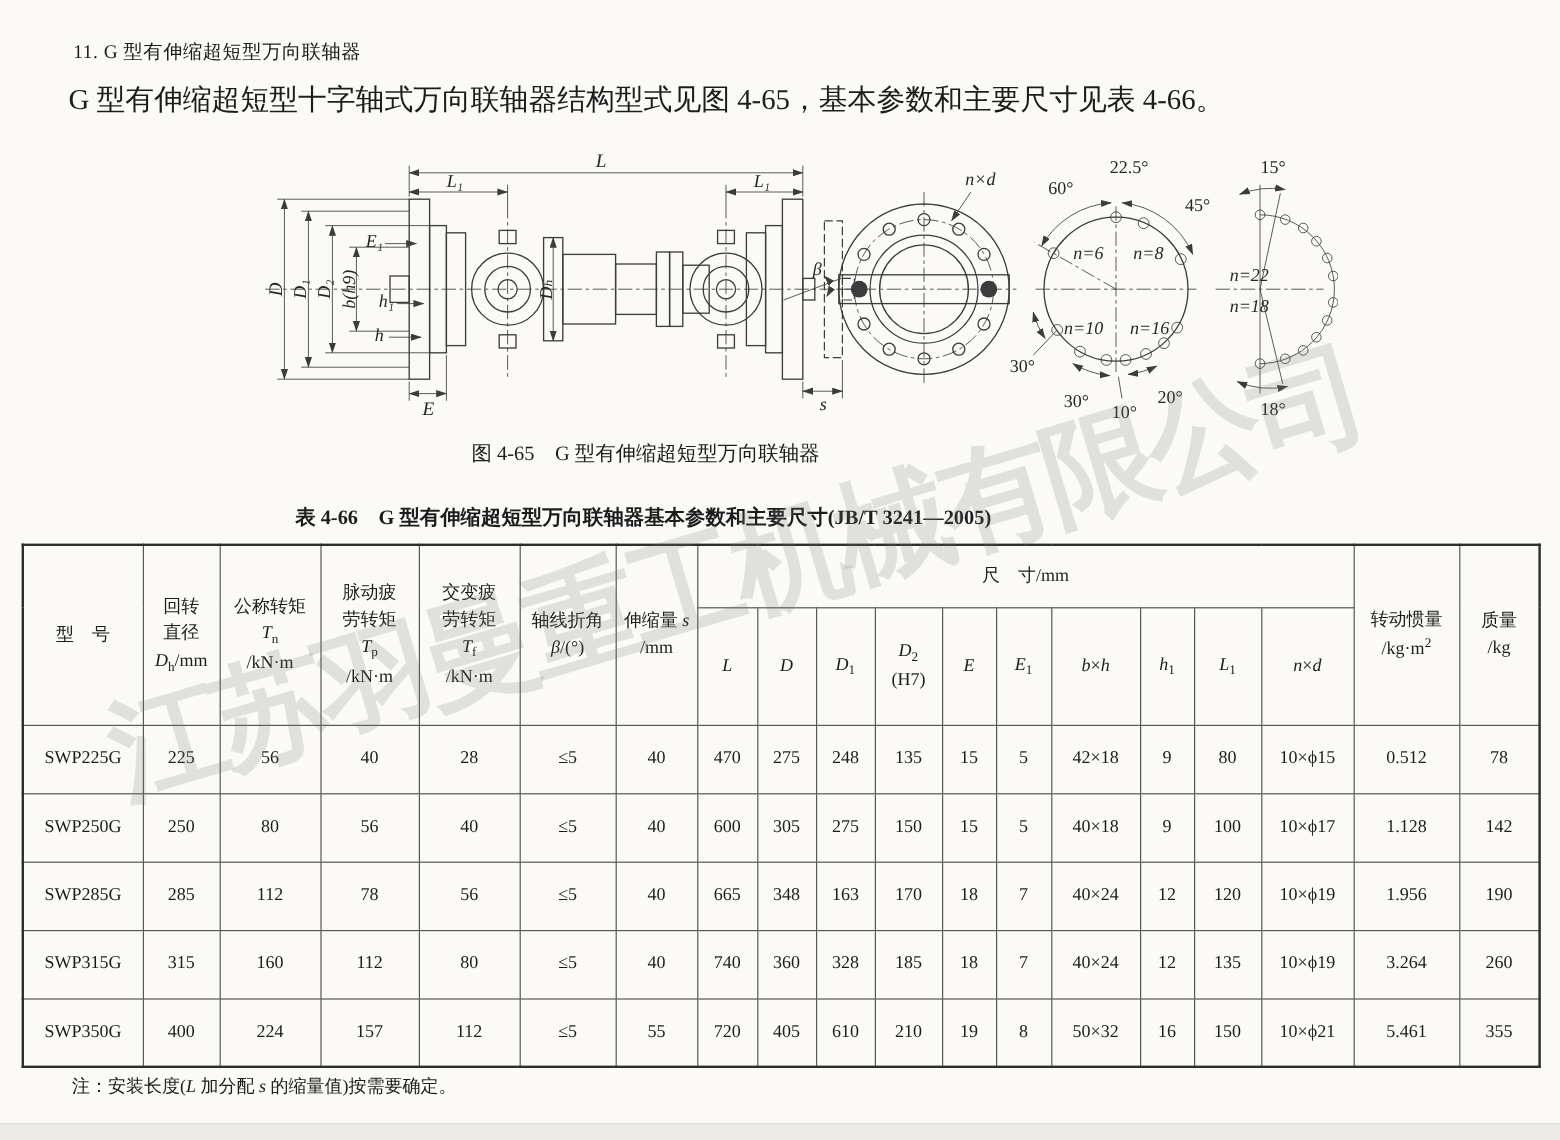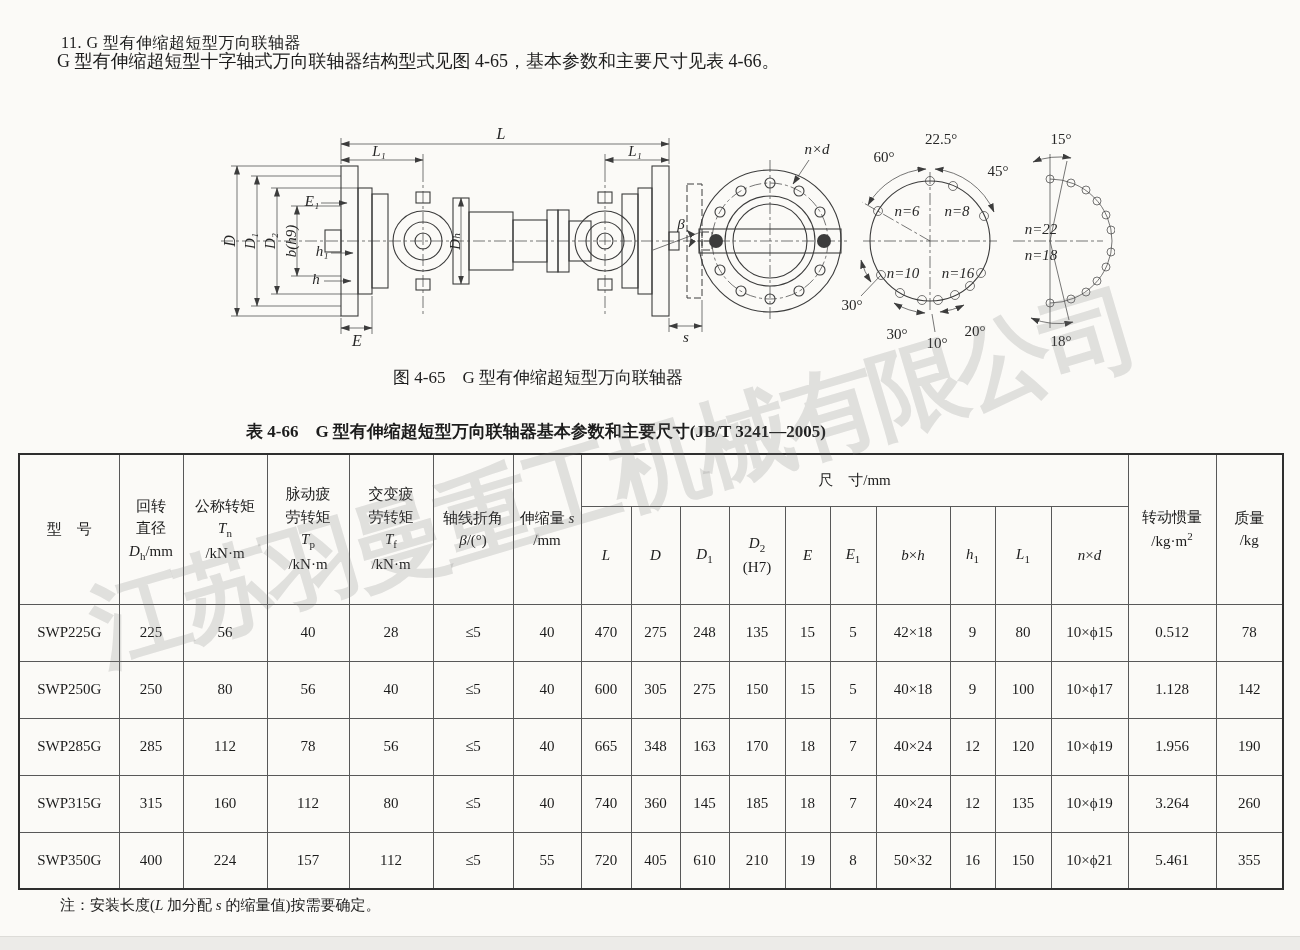--- a/index.html
+++ b/index.html
@@ -2,21 +2,21 @@
 <html><head>
 <meta charset="utf-8">
 <style>
   html,body{margin:0;padding:0}
   body{
     width:1300px;height:950px;position:relative;overflow:hidden;
     background:#fbfaf7;color:#1c1c1c;
     font-family:"Liberation Serif","DejaVu Serif",serif;
   }
   .heading1{position:absolute;left:61px;top:33px;font-size:16px;letter-spacing:.5px}
-  .heading2{position:absolute;left:57px;top:49px;font-size:18px}
+  .heading2{position:absolute;left:57px;top:67px;font-size:24px}
   .figcap{position:absolute;left:0;width:1076px;top:366px;text-align:center;font-size:17px}
   .tabcap{position:absolute;left:0;width:1072px;top:420px;text-align:center;font-size:17px;font-weight:bold}
   .note{position:absolute;left:60px;top:896px;font-size:15px}
   .bottom-strip{position:absolute;left:0;right:0;bottom:0;height:13px;background:#ecebe8;border-top:1px solid #dddcd8}
 
   table.spec{
     position:absolute;left:18px;top:453px;width:1264px;
     border-collapse:collapse;table-layout:fixed;
     font-size:15px;border:2px solid #2e2e2e;z-index:1;
   }
@@ -351,21 +351,21 @@
     <tr>
       <td>SWP315G</td>
       <td>315</td>
       <td>160</td>
       <td>112</td>
       <td>80</td>
       <td>≤5</td>
       <td>40</td>
       <td>740</td>
       <td>360</td>
-      <td>145</td>
+      <td>328</td>
       <td>185</td>
       <td>18</td>
       <td>7</td>
       <td>40×24</td>
       <td>12</td>
       <td>135</td>
       <td>10×ϕ19</td>
       <td>3.264</td>
       <td>260</td>
     </tr>

